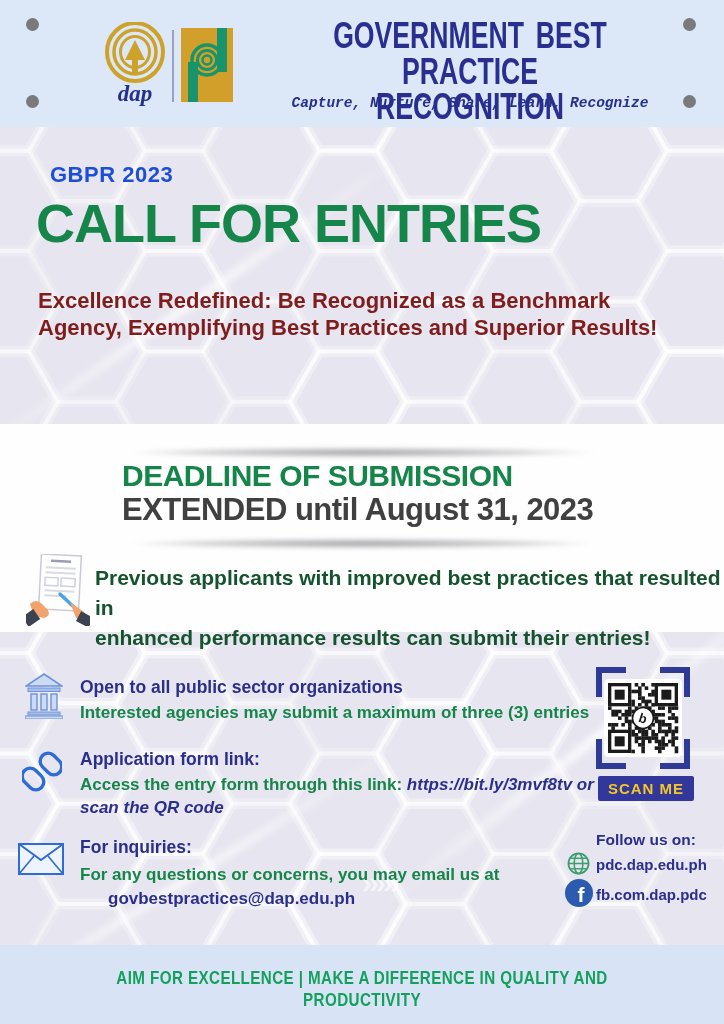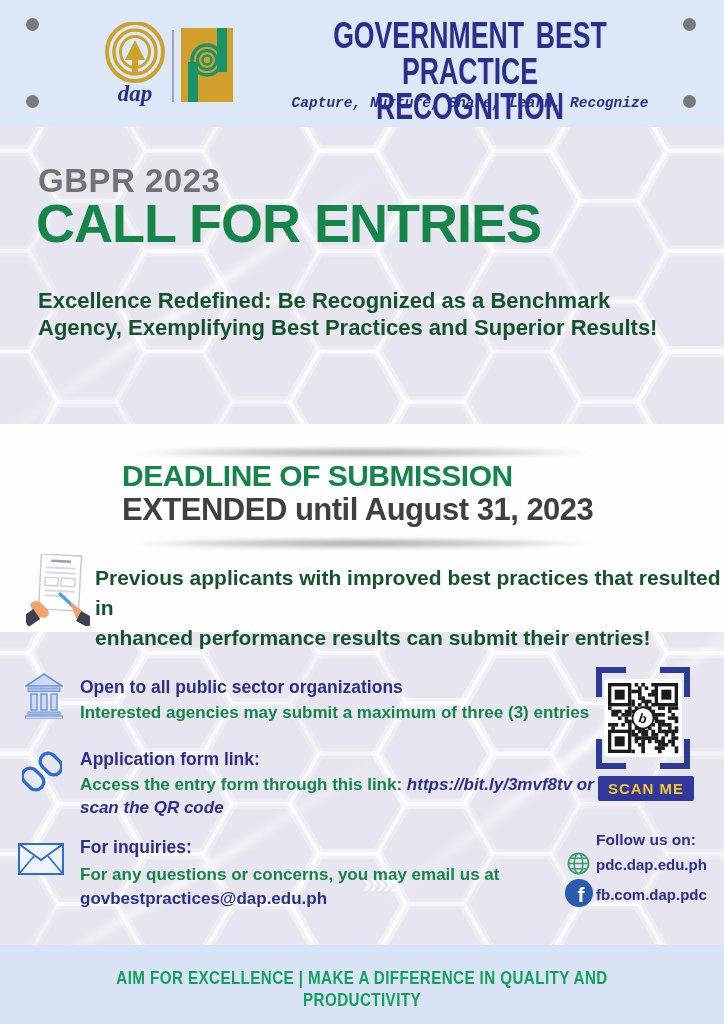--- a/index.html
+++ b/index.html
@@ -18,42 +18,42 @@
   .logo-row{position:absolute;left:100px;top:22px;height:84px;}
   .logo-divider{position:absolute;left:172px;top:30px;width:2px;height:72px;background:#9aa2c4;}
 
   .htitle{position:absolute;left:250px;top:18px;width:440px;text-align:center;
     color:#2a2f8f;font-weight:800;font-size:37px;line-height:.96;letter-spacing:0;
     transform:scaleX(.72);transform-origin:50% 0;word-spacing:6px;}
   .tagline{position:absolute;left:250px;top:95px;width:440px;text-align:center;
     color:#272f8c;font-weight:700;font-style:italic;font-size:14.5px;font-family:Liberation Mono, monospace;}
 
   
-  .kicker{position:absolute;left:38px;top:162px;z-index:2;color:#737373;font-weight:800;font-size:33px;letter-spacing:.5px;}
+  .kicker{position:absolute;left:50px;top:162px;z-index:2;color:#1d4ed8;font-weight:800;font-size:22px;letter-spacing:.5px;}
   .hero-title{position:absolute;left:36px;top:196px;z-index:2;color:#15854a;font-weight:800;font-size:54px;letter-spacing:-1px;line-height:1;}
-  .hero-sub{position:absolute;left:38px;top:287px;z-index:2;color:#14532d;font-weight:800;font-size:22px;line-height:1.24;}
+  .hero-sub{position:absolute;left:38px;top:287px;z-index:2;color:#7f1d1d;font-weight:800;font-size:22px;line-height:1.24;}
   .hero-lead{position:absolute;left:38px;top:345px;z-index:2;color:#2b2f8c;font-weight:700;font-style:italic;font-size:18.5px;line-height:1.55;}
 
   
   .white-band{position:absolute;left:0;top:424px;width:724px;height:208px;background:#fefefe;z-index:2;}
   .shadow-strip{position:absolute;left:60px;width:604px;height:13px;border-radius:50%;
     background:radial-gradient(ellipse 50% 50% at 50% 50%,rgba(80,80,88,.55),rgba(110,110,118,.28) 55%,transparent 78%);
     filter:blur(2px);}
   .dl1{position:absolute;left:122px;top:35px;color:#15854a;font-weight:800;font-size:30px;letter-spacing:-.5px;}
   .dl2{position:absolute;left:122px;top:68px;color:#404040;font-weight:800;font-size:31px;letter-spacing:-.5px;}
   .note-icon{position:absolute;left:26px;top:130px;}
   .note-text{position:absolute;left:95px;top:139px;color:#14532d;font-weight:700;font-size:21px;line-height:1.42;}
 
   
   .bullet-icon{position:absolute;z-index:2;}
   .bullet{position:absolute;left:80px;z-index:2;font-size:17px;line-height:1.32;}
   .bt{color:#2b2f8c;font-weight:800;font-size:17.5px;margin-bottom:3px;}
   .bg-green{color:#15854a;font-weight:700;}
   .blink{color:#2b2f8c;font-weight:800;font-style:italic;}
-  .bemail{color:#2b2f8c;font-weight:800;}
+  .bemail{color:#2b2f8c;font-weight:800;margin-left:28px;}
   .chevrons{position:absolute;left:362px;top:866px;z-index:1;color:rgba(255,255,255,.6);
     font-size:30px;font-weight:800;letter-spacing:-3px;}
 
   
   .qr-frame{position:absolute;left:596px;top:667px;width:94px;height:102px;z-index:2;}
   .corner{position:absolute;width:24px;height:24px;border:0 solid #2d3a96;}
   .c-tl{left:0;top:0;border-left-width:6px;border-top-width:6px;}
   .c-tr{right:0;top:0;border-right-width:6px;border-top-width:6px;}
   .c-bl{left:0;bottom:0;border-left-width:6px;border-bottom-width:6px;}
   .c-br{right:0;bottom:0;border-right-width:6px;border-bottom-width:6px;}

